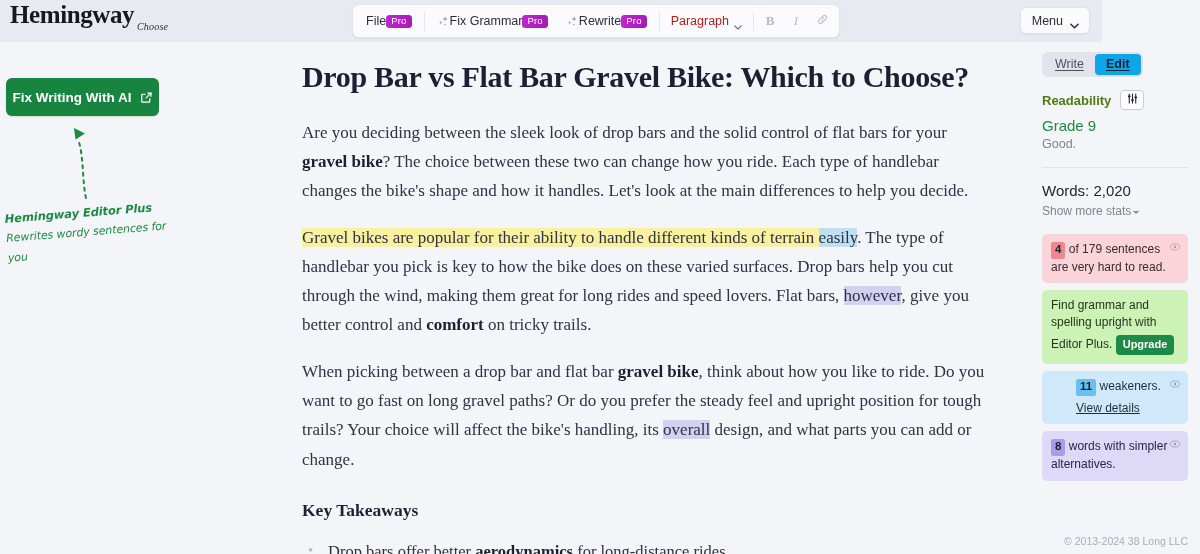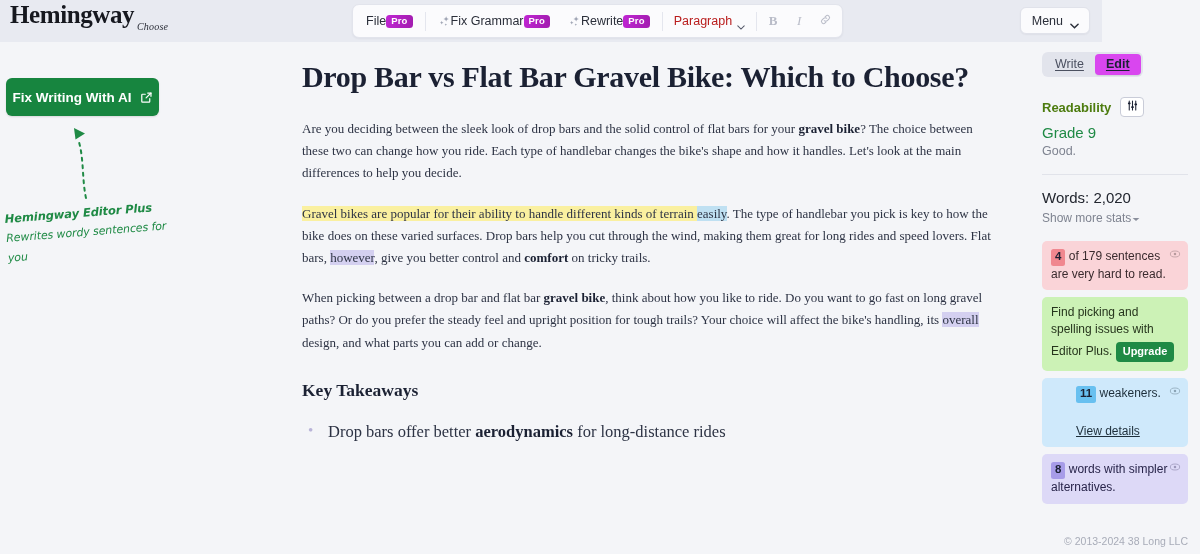--- a/index.html
+++ b/index.html
@@ -42,21 +42,21 @@
   }
   .tb-btn {
     display: flex; align-items: center; 
     height: 26px; padding: 0 9px; border-radius: 5px;
     font-size: 12.5px; color: #2b2f3a; cursor: pointer;
     white-space: nowrap; background: transparent; border: none;
     font-family: "Liberation Sans", sans-serif;
   }
   .pro-badge {
     display: inline-block; background: linear-gradient(100deg,#c026d3,#a21caf);
-    color: #fff; font-size: 9.5px; font-weight: bold;
+    color: #fff; font-size: 9.5px; font-weight: normal;
     padding: 1.5px 5px 2px; border-radius: 3.5px;
     letter-spacing: 0.2px; line-height: 1;
   }
   .sparkle { width: 13px; height: 13px; display: inline-block; flex: 0 0 13px; }
   .tb-sep { width: 1px; height: 19px; background: #e4e6ee; margin: 0 3px; }
   .tb-para {
     display: flex; align-items: center; gap: 5px;
     height: 26px; padding: 0 8px; border-radius: 5px;
     font-size: 12.5px; color: #b91c1c; cursor: pointer;
   }
@@ -112,21 +112,21 @@
     overflow: hidden;
   }
   .doc-title {
     font-family: "Liberation Serif", serif;
     font-weight: bold; font-size: 30px; color: #1b2133;
     line-height: 1.13; letter-spacing: -0.3px;
     margin-bottom: 24px;
   }
   .doc p {
     font-family: "Liberation Serif", serif;
-    font-size: 13px; color: #2d3344;
+    font-size: 17px; color: #2d3344;
     line-height: 1.71; margin-bottom: 18px;
   }
   .doc p b, .doc li b { font-weight: bold; color: #1b2133; }
   .hl-yellow { background: #faf0a0; }
   .hl-blue   { background: #bfe0f2; }
   .hl-purple { background: #d4d0f0; }
   .sec-h {
     font-family: "Liberation Serif", serif;
     font-weight: bold; font-size: 17.5px; color: #1b2133;
     margin: 26px 0 18px;
@@ -143,28 +143,28 @@
   }
 
   
   .side {
     position: absolute; right: 0; top: 42px;
     width: 166px; height: 512px;
     background: #f4f5f8; padding: 10px 12px 0 8px;
   }
   .we-toggle {
     display: inline-flex; background: #e2e4ec;
-    border-radius: 6px; padding: 2px; margin-bottom: 20px;
+    border-radius: 6px; padding: 2px; margin-bottom: 13px;
   }
   .we-tab {
     font-size: 12.5px; padding: 3px 11px 4px; border-radius: 4px;
     cursor: pointer; color: #4b5060; text-decoration: underline;
     text-underline-offset: 2px;
   }
-  .we-tab.active { background: #d946ef; color: #1b2133; font-weight: bold; box-shadow: 0 1px 1px rgba(0,0,0,0.07); }
+  .we-tab.active { background: #0ea5e9; color: #1b2133; font-weight: bold; box-shadow: 0 1px 1px rgba(0,0,0,0.07); }
 
   .read-row { display: flex; align-items: center; gap: 9px; margin-bottom: 7px; }
   .read-label { font-size: 13px; font-weight: bold; color: #4d7c0f; }
   .slider-btn {
     width: 24px; height: 20px; border: 1px solid #c9ccd8;
     border-radius: 4px; background: #fff; display: flex;
     align-items: center; justify-content: center; cursor: pointer;
   }
   .grade { font-size: 15px; color: #1f8a45; margin-bottom: 3px; }
   .good { font-size: 12.5px; color: #7e8390; }
@@ -190,21 +190,21 @@
   .c-yellow { background: #fbf09a; color: #3a3620; }
   .c-yellow .count { background: #e8d33a; }
   .c-green  { background: #ccf2b6; color: #26351c; padding-bottom: 9px; }
   .up-badge {
     display: inline-block; background: #1f8a45; color: #fff;
     font-size: 11px; font-weight: 600; padding: 2px 7px 3px;
     border-radius: 4px; margin-top: 5px;
   }
   .c-blue   { background: #cfe9fb; color: #1d2e3a; padding-left: 34px; }
   .c-blue .count { background: #68c0f0; }
-  .view-d { display: block; margin-top: 20px; color: #1d2e3a; text-decoration: underline; cursor: pointer; font-size: 12px; }
+  .view-d { display: block; margin-top: 4px; color: #1d2e3a; text-decoration: underline; cursor: pointer; font-size: 12px; }
   .c-purple { background: #ddd9f7; color: #28244a; }
   .c-purple .count { background: #a79ce8; }
   .foot {
     position: absolute; right: 12px; bottom: 7px;
     font-size: 10.5px; color: #a8acb8;
   }
 </style>
 </head>
 <body>
 
@@ -380,21 +380,21 @@
         <span class="eye">
           <svg viewBox="0 0 16 16" width="12" height="12">
               <ellipse cx="8" cy="8" rx="6.2" ry="4" stroke="#5b4a4d" stroke-width="1" fill="none"></ellipse>
               <circle cx="8" cy="8" r="1.7" fill="#5b4a4d"></circle>
             </svg>
         </span>
       </div>
 
 
       <div class="card c-green">
-        <span>Find picking and spelling issues with Editor Plus.</span>
+        <span>Find grammar and spelling upright with Editor Plus.</span>
         <span class="up-badge">Upgrade</span>
       </div>
 
       <div class="card c-blue">
         <span class="count">11</span><span> weakeners.</span>
         <span class="view-d">View details</span>
         <span class="eye">
           <svg viewBox="0 0 16 16" width="12" height="12">
               <ellipse cx="8" cy="8" rx="6.2" ry="4" stroke="#2f4654" stroke-width="1" fill="none"></ellipse>
               <circle cx="8" cy="8" r="1.7" fill="#2f4654"></circle>

